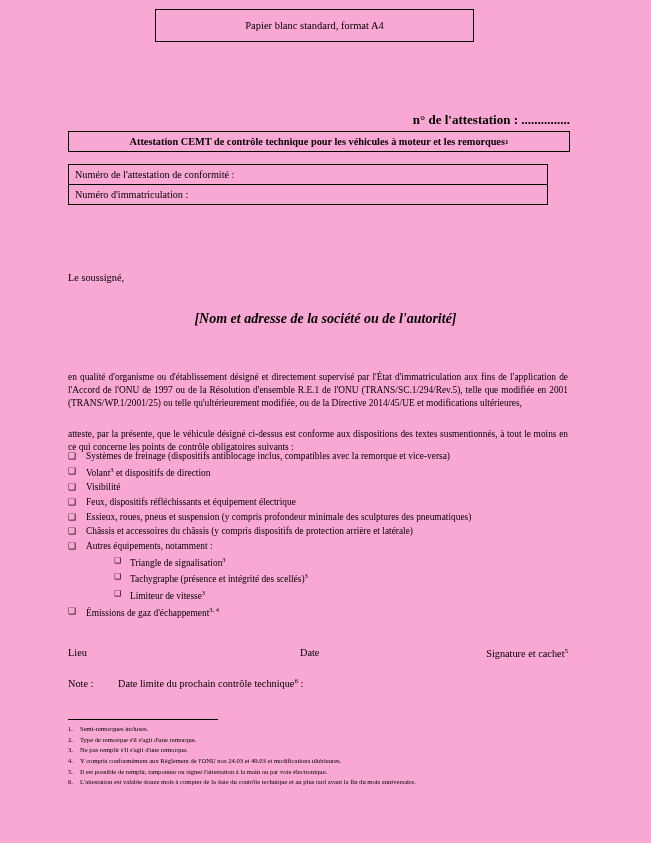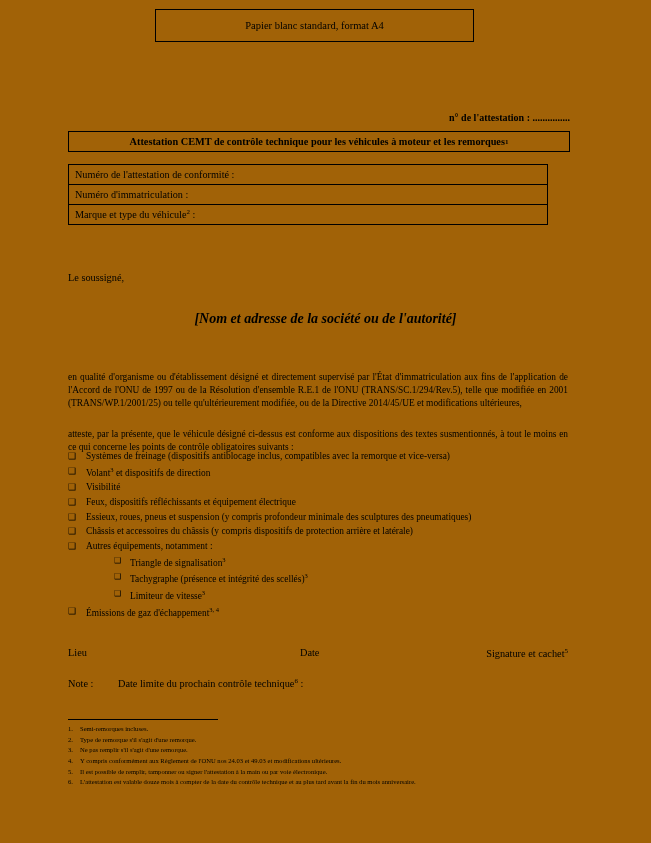--- a/index.html
+++ b/index.html
@@ -13,39 +13,39 @@
     font-family: "Liberation Serif", serif;
     color: #000000;
     position: relative;
     overflow: hidden;
   }
   .page {
     position: absolute;
     left: 0; top: 0;
     width: 651px;
     height: 843px;
-    background: #a16207;
+    background: #f9a8d4;
   }
   .paper-type-box {
     position: absolute;
     left: 155px;
     top: 9px;
     width: 317px;
     height: 31px;
     border: 1.5px solid #000;
     display: flex;
     align-items: center;
     justify-content: center;
     font-size: 10.5px;
   }
   .attest-no {
     position: absolute;
     right: 81px;
     top: 112px;
-    font-size: 10px;
+    font-size: 13px;
     font-weight: bold;
     white-space: nowrap;
   }
   .title-box {
     position: absolute;
     left: 68px;
     top: 131px;
     width: 500px;
     height: 19px;
     border: 1.2px solid #000;
@@ -178,23 +178,20 @@
   </div>
 
   <table class="fields-table">
     <tbody>
       <tr>
         <td><span>Numéro de l'attestation de conformité :</span></td>
       </tr>
       <tr>
         <td><span>Numéro d'immatriculation :</span></td>
       </tr>
-      <tr>
-        <td><span>Marque et type du véhicule</span><sup>2</sup><span> :</span></td>
-      </tr>
     </tbody>
   </table>
 
   <div class="le-soussigne">Le soussigné,</div>
 
   <div class="name-address">[Nom et adresse de la société ou de l'autorité]</div>
 
   <div class="para" id="para1">en qualité d'organisme ou d'établissement désigné et directement supervisé par l'État d'immatriculation aux fins de l'application de l'Accord de l'ONU de 1997 ou de la Résolution d'ensemble R.E.1 de l'ONU (TRANS/SC.1/294/Rev.5), telle que modifiée en 2001 (TRANS/WP.1/2001/25) ou telle qu'ultérieurement modifiée, ou de la Directive 2014/45/UE et modifications ultérieures,</div>
   <div class="para" id="para2">atteste, par la présente, que le véhicule désigné ci-dessus est conforme aux dispositions des textes susmentionnés, à tout le moins en ce qui concerne les points de contrôle obligatoires suivants :</div>
 

